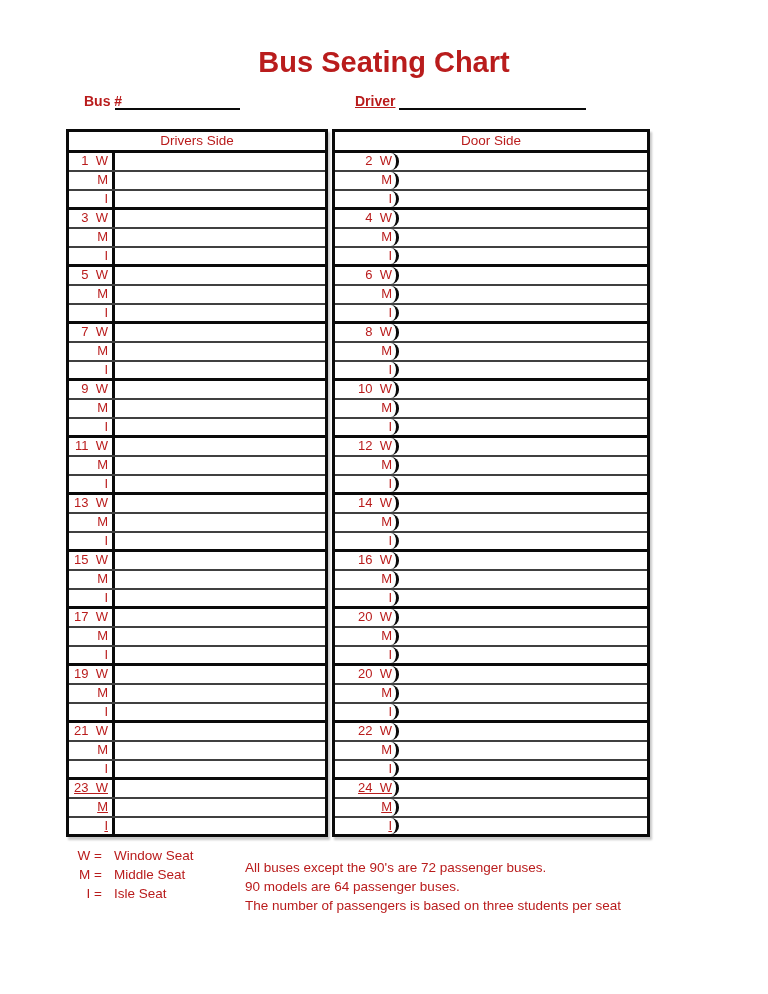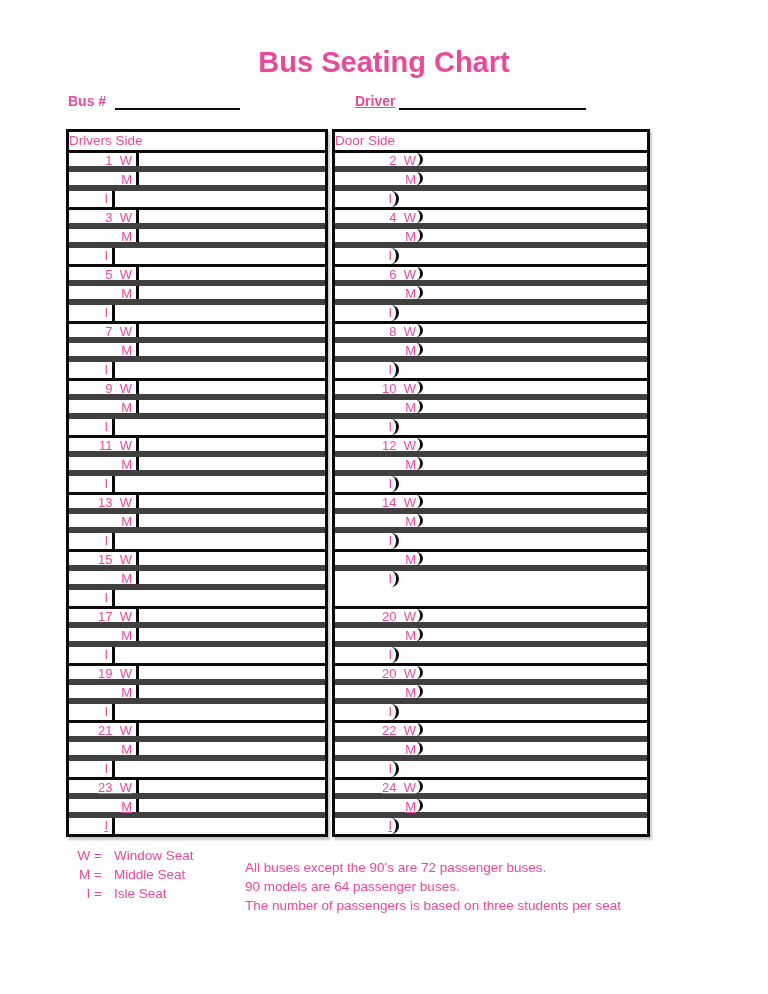--- a/index.html
+++ b/index.html
@@ -2,58 +2,58 @@
 <html><head>
 <meta charset="utf-8">
 <style>
   * { margin:0; padding:0; box-sizing:border-box; }
   html,body { background:#e9e9e9; }
   .page {
     position:relative;
     width:768px; height:994px;
     background:#ffffff;
     font-family:"Liberation Sans", sans-serif;
-    color:#ec4899;
+    color:#b91c1c;
     overflow:hidden;
     margin:0 auto;
   }
   .title {
     position:absolute; top:46px; left:0; width:100%;
     text-align:center;
     font-size:29px; font-weight:bold;
   }
   .field-label {
     position:absolute; top:93px;
     font-size:14px; font-weight:bold;
   }
-  .bus-label    { left:68px;text-align:center;  }
+  .bus-label    { left:84px;text-align:center;  }
   .driver-label { left:355px;text-decoration:underline; }
   .fill-line {
     position:absolute; top:92px; height:18px;
     border-bottom:2px solid #0a0a0a;
   }
   .bus-line    { left:115px; width:125px; }
   .driver-line { left:399px; width:187px; }
 
   .seat-table {
     position:absolute; top:129px;
     border:3px solid #0a0a0a;
     background:#fff;
     box-shadow:2px 3px 2px rgba(0,0,0,0.22);
   }
   .seat-table.left  { left:66px;  width:262px; }
   .seat-table.right { left:332px; width:318px; }
   .thead {
     height:21px; border-bottom:3px solid #0a0a0a;
-    text-align:left; font-size:13.5px; line-height:18px;
+    text-align:center; font-size:13.5px; line-height:18px;
   }
   .group { height:57px; border-bottom:3px solid #0a0a0a; }
   .group:last-child { height:54px; border-bottom:none;text-decoration:underline; }
   .srow { display:flex; height:19px; }
-  .srow.r1, .srow.r2 { border-bottom:6px solid #404040;padding-left:24px; }
+  .srow.r1, .srow.r2 { border-bottom:2px solid #404040; }
   .srow.r3 { height:16px; }
   .lab {
     border-right:3px solid #0a0a0a;
     text-align:right; padding-right:4px;
     font-size:13px; line-height:16px;
     white-space:pre;
   }
   .seat-table.left  .lab { width:46px; }
   .seat-table.right .lab { width:64px;border-radius:8px; }
   .blank { flex:1; background:#fff; }
@@ -346,20 +346,24 @@
           <div class="srow r2">
             <div class="lab">M</div>
             <div class="blank"></div>
           </div>
           <div class="srow r3">
             <div class="lab">I</div>
             <div class="blank"></div>
           </div>
         </div>
         <div class="group">
+          <div class="srow r1">
+            <div class="lab">16  W</div>
+            <div class="blank"></div>
+          </div>
           <div class="srow r2">
             <div class="lab">M</div>
             <div class="blank"></div>
           </div>
           <div class="srow r3">
             <div class="lab">I</div>
             <div class="blank"></div>
           </div>
         </div>
         <div class="group">

